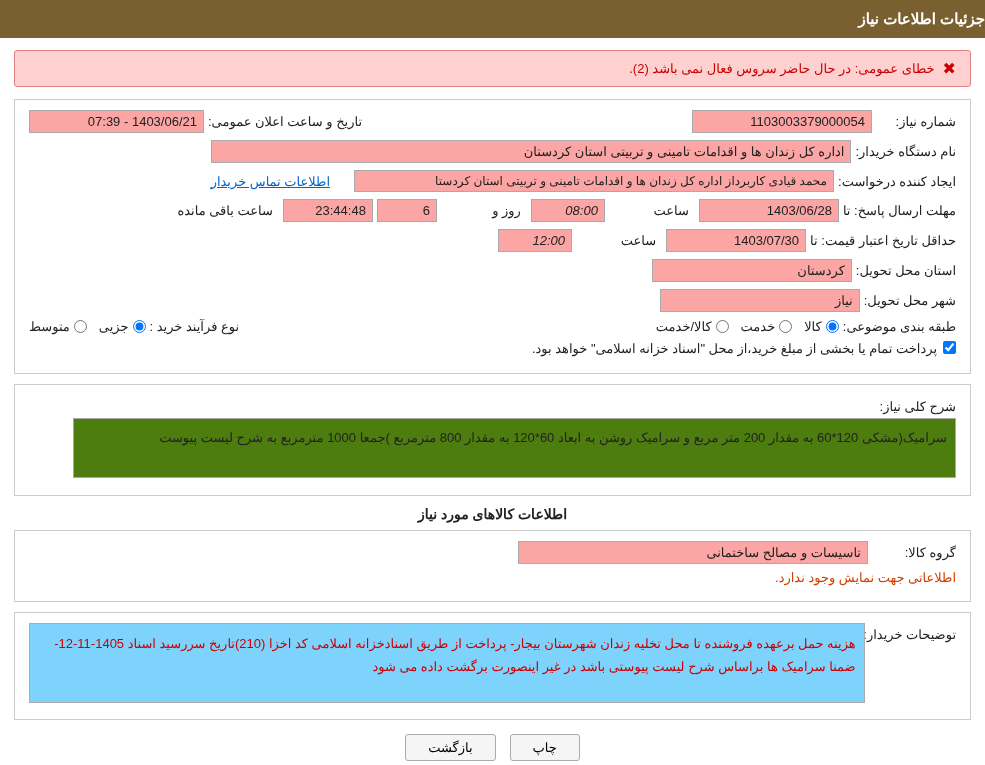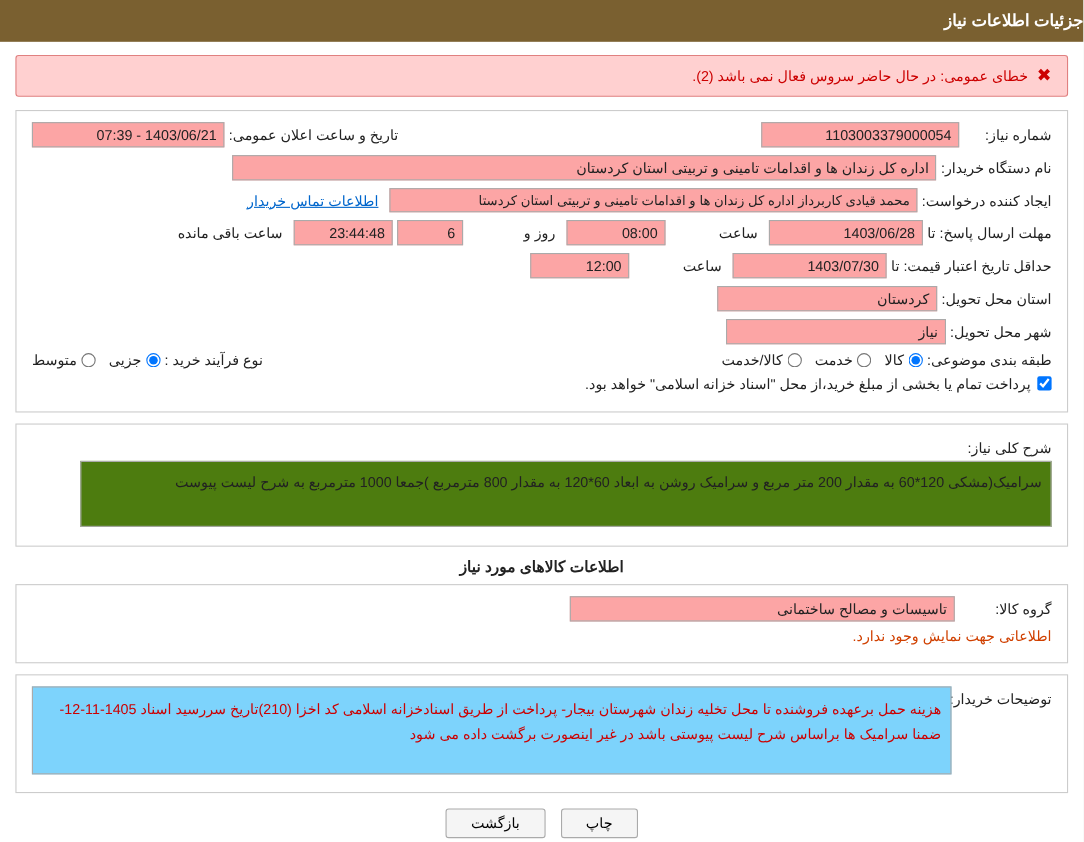--- a/index.html
+++ b/index.html
@@ -69,21 +69,21 @@
     .input-box {
       border: 1px solid #aaa;
       background: #fca5a5;
       padding: 3px 6px;
       min-height: 22px;
       font-family: Tahoma, Arial, sans-serif;
       font-size: 13px;
       direction: rtl;
     }
     .input-medium { width: 160px; }
-    .input-small { width: 90px; }
+    .input-small { width: 74px; font-style: italic; }
     .input-xsmall { width: 60px; }
     .input-date { width: 140px; }
     .radio-group {
       display: flex;
       align-items: center;
       gap: 12px;
     }
     .radio-item {
       display: flex;
       align-items: center;
@@ -186,21 +186,21 @@
       </div>
 
       <div class="row">
         <span class="label">نام دستگاه خریدار:</span>
         <div class="input-box" style="width:640px;">اداره کل زندان ها و اقدامات تامینی و تربیتی استان کردستان</div>
       </div>
 
       <div class="row">
         <span class="label">ایجاد کننده درخواست:</span>
         <div class="input-box" style="width:480px; font-size:12px;">محمد  قیادی کاربرداز اداره کل زندان ها و اقدامات تامینی و تربیتی استان کردستا</div>
-        <span class="label-blue" style="margin-right:6px;">اطلاعات تماس خریدار</span>
+        <span class="label-blue" style="margin-right:20px;">اطلاعات تماس خریدار</span>
       </div>
 
       <div class="row">
         <span class="label">مهلت ارسال پاسخ: تا</span>
         <div class="input-box input-date">1403/06/28</div>
         <span class="label" style="margin-right:6px;">ساعت</span>
         <div class="input-box input-small">08:00</div>
         <span class="label" style="margin-right:6px;text-align:right;">روز و</span>
         <div class="input-box input-xsmall">6</div>
         <div class="input-box" style="width:90px;">23:44:48</div>

